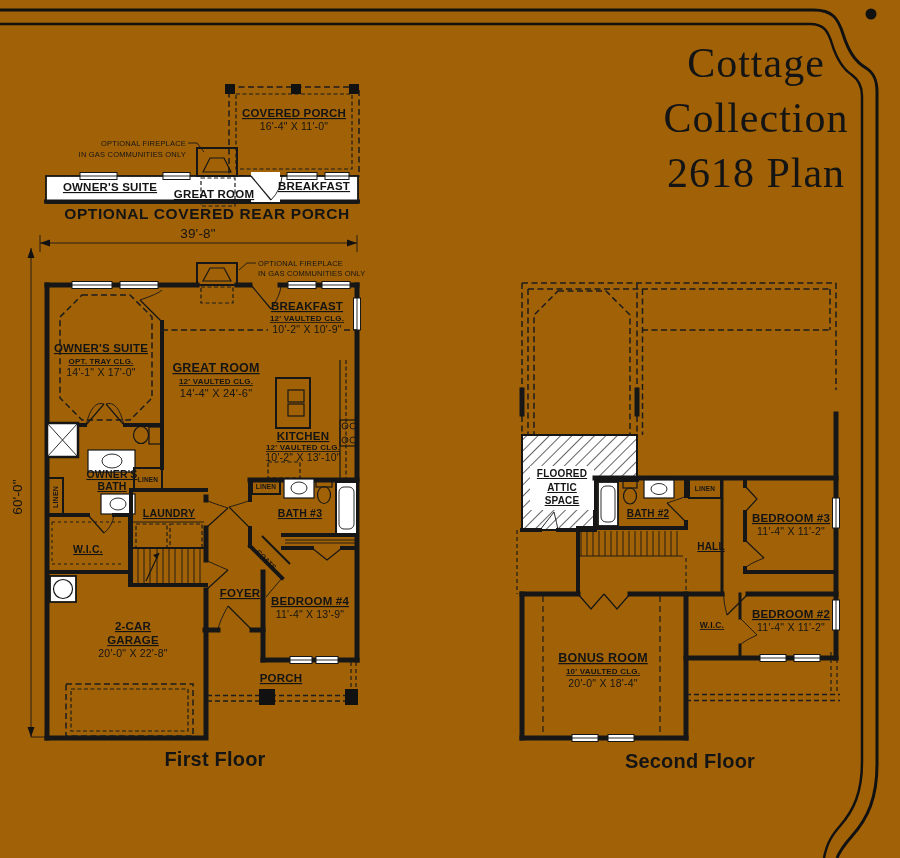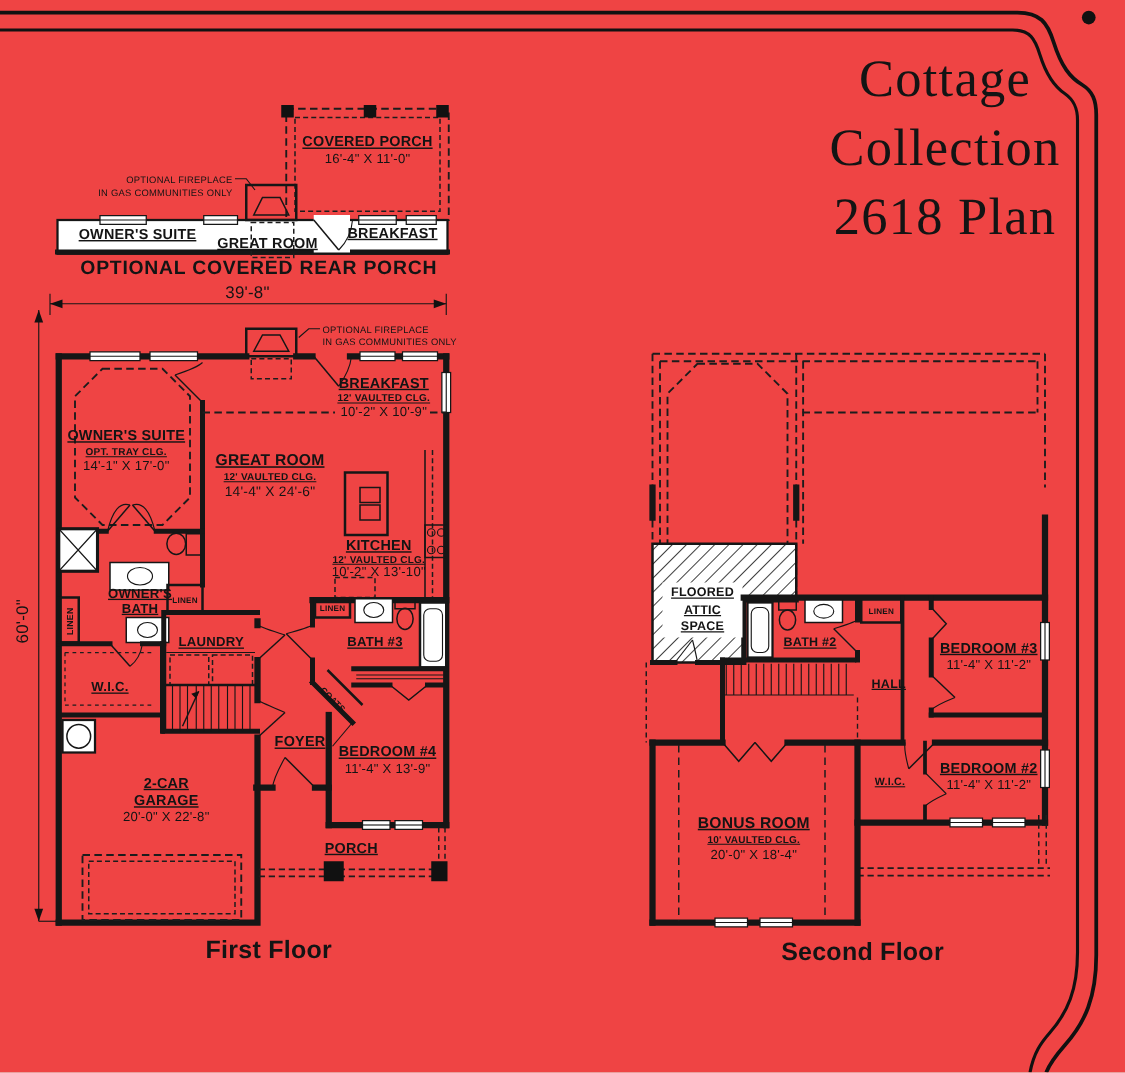--- a/index.html
+++ b/index.html
@@ -1,16 +1,16 @@
 <!DOCTYPE html>
 <html><head>
 <meta charset="utf-8">
 <style>
   html,body{margin:0;padding:0;background:#e8e8e6;}
-  #page{position:relative;width:900px;height:858px;background:#ef4444;overflow:hidden;
+  #page{position:relative;width:900px;height:858px;background:#a16207;overflow:hidden;
         font-family:"Liberation Sans",sans-serif;}
   svg{position:absolute;left:0;top:0;}
   svg text{fill:#141414;text-anchor:middle;letter-spacing:.2px;}
   .title{font-family:"Liberation Serif","DejaVu Serif",serif;font-size:42px;letter-spacing:1px;}
   .r12u{font-size:12.5px;font-weight:700;text-decoration:underline;}
   .r11u{font-size:11.5px;font-weight:700;text-decoration:underline;}
   .r10u{font-size:10.5px;font-weight:700;text-decoration:underline;}
   .r9u{font-size:10px;font-weight:700;text-decoration:underline;}
   .r8u{font-size:8.5px;font-weight:700;text-decoration:underline;}
   .c8u{font-size:8px;font-weight:700;text-decoration:underline;}

